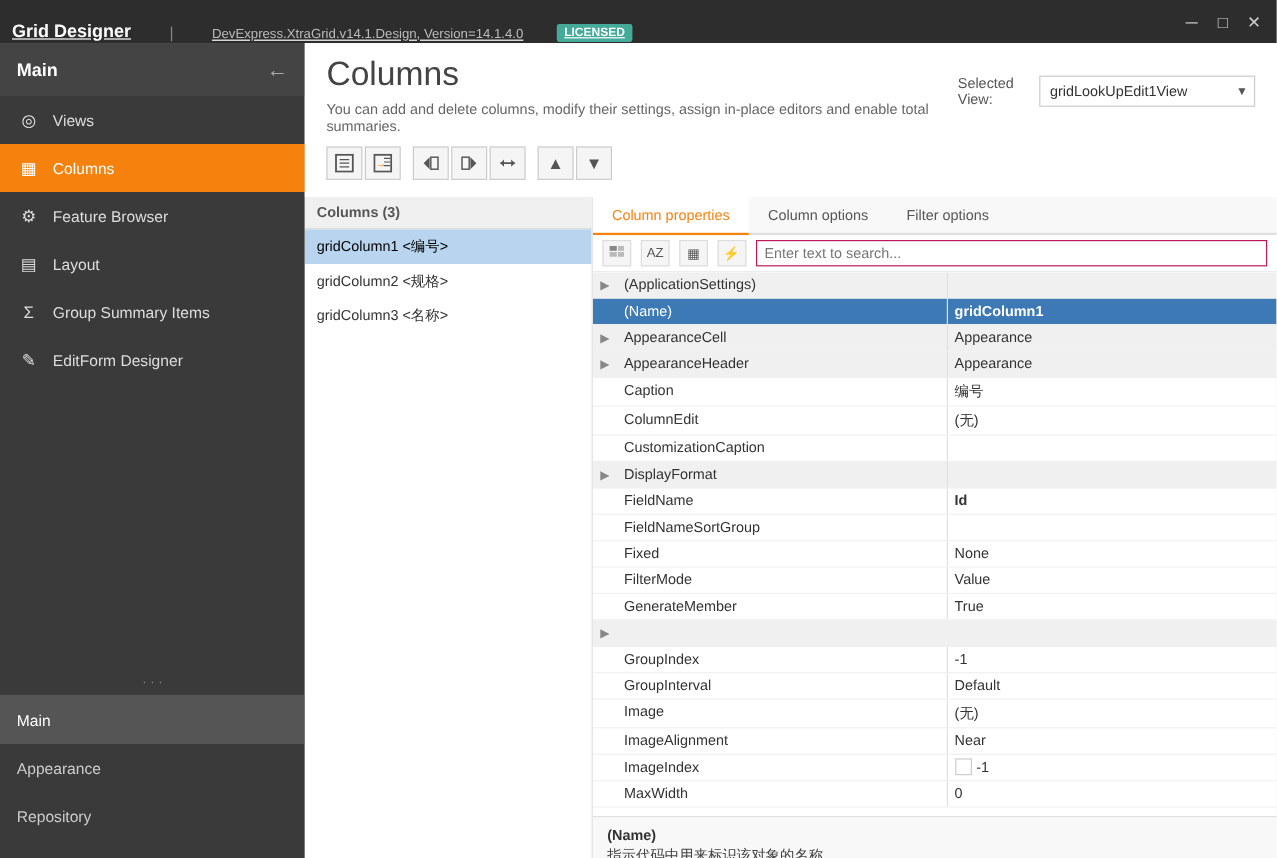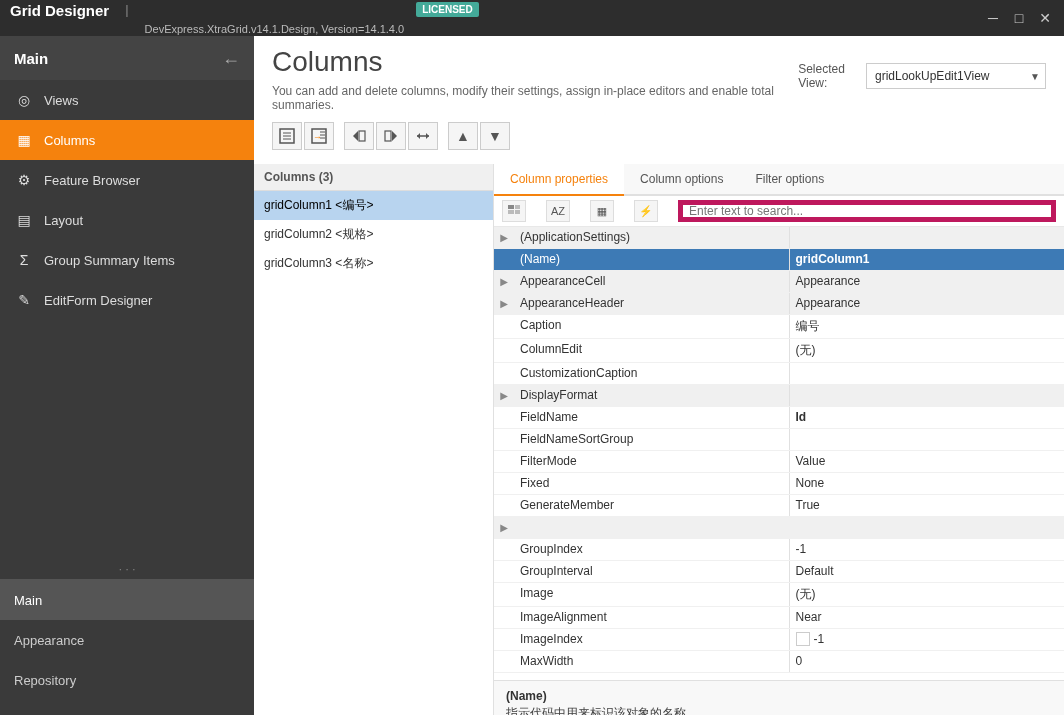--- a/index.html
+++ b/index.html
@@ -3,21 +3,21 @@
   <meta charset="utf-8">
   <style>
     * { box-sizing: border-box; margin: 0; padding: 0; }
     body { font-family: 'Segoe UI', Arial, sans-serif; font-size: 13px; background: #f0f0f0; color: #333; width: 1064px; height: 715px; overflow: hidden; }
 
     
     .title-bar {
       display: flex; align-items: center; background: #2d2d2d; color: #fff;
       height: 36px; padding: 0 10px; justify-content: space-between;
     }
-    .title-bar-left { display: flex; align-items: flex-start; gap: 12px; }
+    .title-bar-left { display: flex; align-items: flex-end; gap: 28px; text-decoration: underline; }
     .title-bar-title { font-size: 15px; font-weight: 600; color: #fff; }
     .title-bar-divider { color: #888; margin: 0 4px; }
     .title-bar-subtitle { font-size: 11px; color: #bbb; margin-top: 21px; }
     .title-bar-badge { background: #4a9; color: #fff; font-size: 10px; padding: 2px 6px; border-radius: 2px; font-weight: bold; }
     .title-bar-controls { display: flex; gap: 8px; }
     .title-ctrl { width: 18px; height: 18px; display: flex; align-items: center; justify-content: center; color: #ccc; cursor: pointer; font-size: 14px; }
 
     
     .app-layout { display: flex; height: 704px; }
 
@@ -59,23 +59,23 @@
 
     
     .properties-panel { flex: 1; display: flex; flex-direction: column; overflow: hidden; }
 
     
     .tab-bar { display: flex; border-bottom: 2px solid #e0e0e0; background: #f8f8f8; }
     .tab { padding: 8px 16px; cursor: pointer; font-size: 12px; color: #555; border-bottom: 2px solid transparent; margin-bottom: -2px; }
     .tab.active { color: #f5820d; border-bottom: 2px solid #f5820d; background: #fff; }
 
     
-    .prop-toolbar { display: flex; align-items: center; padding: 4px 8px; border-bottom: 1px solid #e8e8e8; gap: 20px; background: #fff; }
+    .prop-toolbar { display: flex; align-items: center; padding: 4px 8px; border-bottom: 1px solid #e8e8e8; gap: 8px; background: #fff; }
     .prop-btn { width: 24px; height: 22px; border: 1px solid #ddd; background: #f5f5f5; display: flex; align-items: center; justify-content: center; cursor: pointer; font-size: 11px; color: #555; }
-    .prop-search { flex: 1; height: 22px; border: 5px solid #be185d; padding: 0 6px; font-size: 12px; color: #999; }
+    .prop-search { flex: 1; height: 22px; border: 1px solid #be185d; padding: 0 6px; font-size: 12px; color: #999; }
 
     
     .prop-grid { flex: 1; overflow-y: auto; }
     .prop-row { display: flex; border-bottom: 1px solid #f0f0f0; min-height: 22px; }
     .prop-row.selected { background: #3d7ab5; color: #fff; }
     .prop-row.selected .prop-value { color: #fff; font-weight: bold; }
     .prop-row.group-header { background: #f0f0f0; }
     .prop-expand { width: 20px; display: flex; align-items: center; justify-content: center; font-size: 10px; color: #888; cursor: pointer; flex-shrink: 0; }
     .prop-name { flex: 1; padding: 3px 6px; font-size: 12px; color: #333; border-right: 1px solid #e0e0e0; min-width: 0; }
     .prop-row.selected .prop-name { color: #fff; }
@@ -317,28 +317,28 @@
           </div>
 
           <div class="prop-row">
             <div class="prop-expand"></div>
             <div class="prop-name">FieldNameSortGroup</div>
             <div class="prop-value"></div>
           </div>
 
           <div class="prop-row">
             <div class="prop-expand"></div>
+            <div class="prop-name">Fixed</div>
+            <div class="prop-value">None</div>
+          </div>
+
+          <div class="prop-row">
+            <div class="prop-expand"></div>
             <div class="prop-name">FilterMode</div>
             <div class="prop-value">Value</div>
-          </div>
-
-          <div class="prop-row">
-            <div class="prop-expand"></div>
-            <div class="prop-name">Fixed</div>
-            <div class="prop-value">None</div>
           </div>
 
           <div class="prop-row">
             <div class="prop-expand"></div>
             <div class="prop-name">GenerateMember</div>
             <div class="prop-value">True</div>
           </div>
 
           <div class="prop-row group-header">
             <div class="prop-expand">▶</div>

